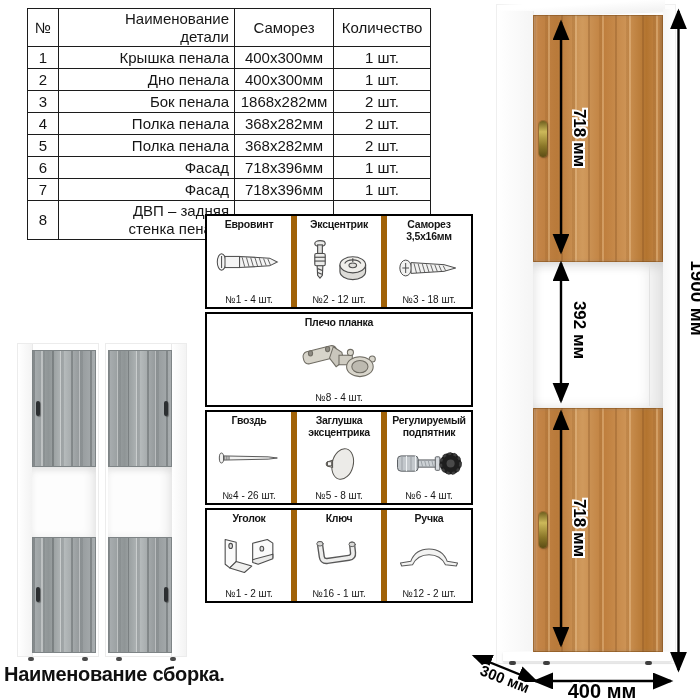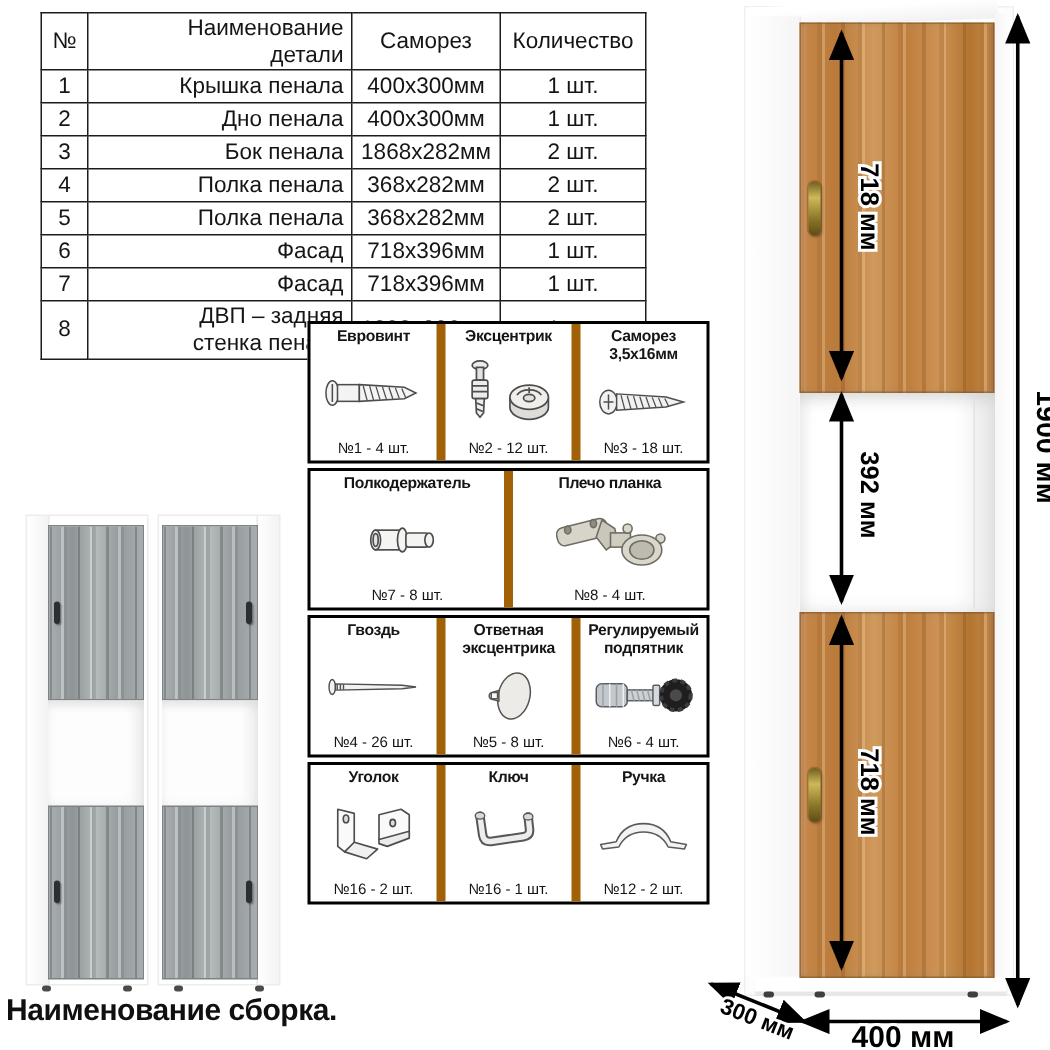--- a/index.html
+++ b/index.html
@@ -241,36 +241,20 @@
                 </g>
               </g>
             </svg>
         </div>
         <div class="hw-qty">№3 - 18 шт.</div>
       </div>
     </div>
 
     <div class="hw-row">
       <div class="hw-cell">
-        <div class="hw-name">Полкодержатель</div>
-        <div class="hw-icon">
-          <svg class="part" width="60" height="30" viewBox="0 0 62 32">
-              <g stroke="#4d4d4d" stroke-width="1.2" fill="#f4f4f3">
-                <rect x="8" y="9" width="18" height="14"></rect>
-                <ellipse cx="8" cy="16" rx="3.5" ry="7"></ellipse>
-                <ellipse cx="8" cy="16" rx="1.8" ry="4.5" fill="#e3e3e1"></ellipse>
-                <ellipse cx="27" cy="16" rx="3.5" ry="8.5"></ellipse>
-                <rect x="29.5" y="11" width="16" height="10" rx="2"></rect>
-                <ellipse cx="46" cy="16" rx="3" ry="5"></ellipse>
-              </g>
-            </svg>
-        </div>
-        <div class="hw-qty">№7 - 8 шт.</div>
-      </div>
-      <div class="hw-cell">
         <div class="hw-name">Плечо планка</div>
         <div class="hw-icon">
           <svg class="part" width="76" height="42" viewBox="0 0 80 44">
               <g stroke="#6f6c63" stroke-width="1.1">
                 <rect x="2" y="10" width="36" height="13" rx="5" transform="rotate(-14 20 16)" fill="#d7d4ca"></rect>
                 <ellipse cx="10" cy="15" rx="2.2" ry="2.8" fill="#8f8c84"></ellipse>
                 <ellipse cx="28" cy="10.5" rx="2.2" ry="2.8" fill="#8f8c84"></ellipse>
                 <path d="M34,8 l9,6 2,9 -8,6 -7,-9 z" fill="#c9c6bc"></path>
                 <rect x="40" y="17" width="14" height="10" fill="#cfccc2"></rect>
                 <circle cx="52" cy="14" r="3.2" fill="#d9d6cc"></circle>
@@ -294,21 +278,21 @@
                 <polygon points="9.5,9.5 63,10.6 74,12 63,13.4 9.5,14.5"></polygon>
                 <line x1="11" y1="9.8" x2="11" y2="14.2"></line>
                 <line x1="13.5" y1="9.8" x2="13.5" y2="14.2"></line>
                 <line x1="16" y1="9.9" x2="16" y2="14.1"></line>
               </g>
             </svg>
         </div>
         <div class="hw-qty">№4 - 26 шт.</div>
       </div>
       <div class="hw-cell">
-        <div class="hw-name">Ответная эксцентрика</div>
+        <div class="hw-name">Заглушка эксцентрика</div>
         <div class="hw-icon">
           <svg class="part" width="50" height="44" viewBox="0 0 52 48">
               <g stroke="#55534e" stroke-width="1.1">
                 <ellipse cx="30" cy="24" rx="11.5" ry="17" transform="rotate(14 30 24)" fill="#ecebe8"></ellipse>
                 <path d="M19,20 l-5,1.5 q-2,.6 -2,2.5 q0,1.9 2,2.4 l5,1.3 z" fill="#e2e1dd"></path>
                 <rect x="13.5" y="21.5" width="4.5" height="4.5" fill="#f7f7f5" stroke-width="1"></rect>
               </g>
             </svg>
         </div>
         <div class="hw-qty">№5 - 8 шт.</div>
@@ -349,21 +333,21 @@
               <g stroke="#4d4d4d" stroke-width="1.2" fill="#fafafa" stroke-linejoin="round">
                 <path d="M8,6 l12,3 v22 l-7,6 -5,-4 z"></path>
                 <ellipse cx="14" cy="13" rx="2" ry="2.8" fill="#ddd"></ellipse>
                 <path d="M13,37 l16,5 8,-7 -17,-5 z" fill="#f0f0ef"></path>
                 <path d="M38,10 l16,-4 6,4 v16 l-16,5 -6,-3 z"></path>
                 <path d="M38,28 l22,-6 v5 l-16,6 -6,-2 z" fill="#ebebea"></path>
                 <ellipse cx="48" cy="16" rx="2" ry="2.6" fill="#ddd"></ellipse>
               </g>
             </svg>
         </div>
-        <div class="hw-qty">№16 - 2 шт.</div>
+        <div class="hw-qty">№1 - 2 шт.</div>
       </div>
       <div class="hw-cell">
         <div class="hw-name">Ключ</div>
         <div class="hw-icon">
           <svg class="part" width="64" height="38" viewBox="0 0 66 42">
               <g fill="none" stroke-linecap="round">
                 <path d="M12,8 l2,14 q.8,5 6,4.5 l24,-3.5 q5,-.8 4.5,-5.5 l-1,-9" stroke="#585858" stroke-width="7"></path>
                 <path d="M12,8 l2,14 q.8,5 6,4.5 l24,-3.5 q5,-.8 4.5,-5.5 l-1,-9" stroke="#ededec" stroke-width="4"></path>
                 <ellipse cx="12" cy="7.5" rx="3.5" ry="2.5" fill="#d9d9d7" stroke="#585858" stroke-width="1"></ellipse>
                 <ellipse cx="47.5" cy="8.2" rx="3.5" ry="2.5" fill="#d9d9d7" stroke="#585858" stroke-width="1"></ellipse>

